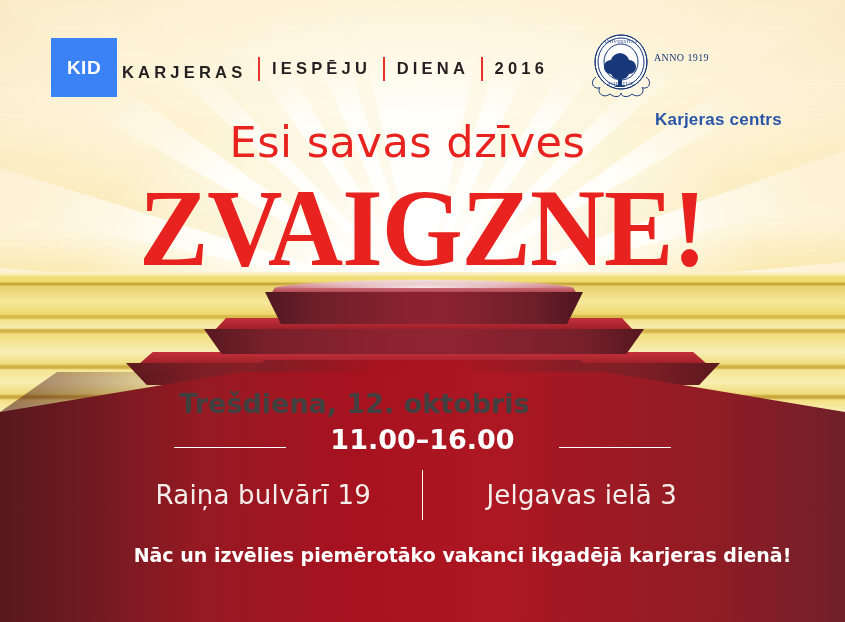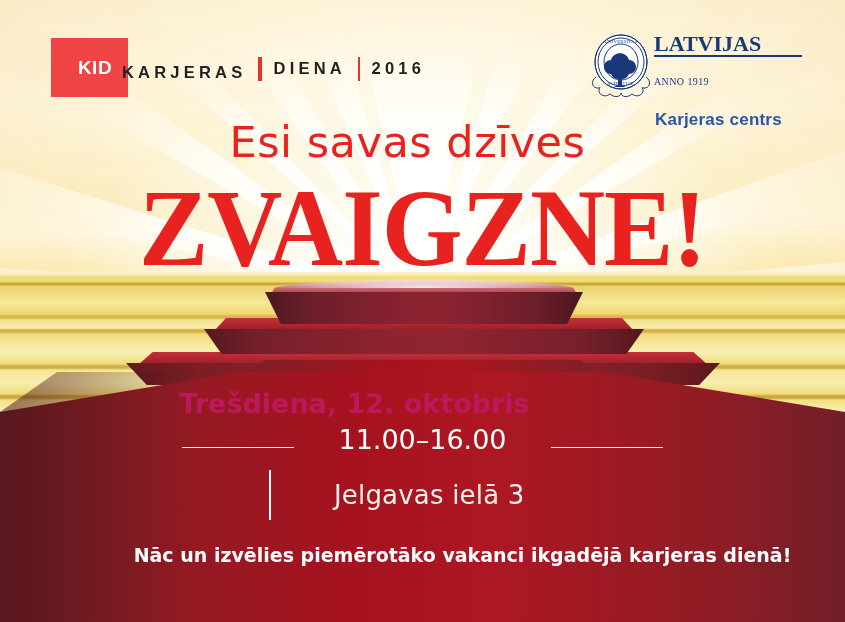--- a/index.html
+++ b/index.html
@@ -115,22 +115,22 @@
   }
   .step1-hl{
     left:268px;top:278px;width:312px;height:10px;
     background:radial-gradient(ellipse at 50% 100%, rgba(255,255,255,.85), rgba(255,255,255,0) 72%);
   }
 
   
   .header{position:absolute;left:0;top:0;width:845px;height:110px;}
   .kid-badge{
     position:absolute;left:51px;top:38px;width:66px;height:59px;
-    background:#ef4444;
-    display:flex;align-items:center;justify-content:center;padding-left:11px;
+    background:#3b82f6;
+    display:flex;align-items:center;justify-content:center;
   }
   .kid-badge span{
     color:#fff;font-weight:bold;font-size:19px;letter-spacing:.5px;
     font-family:"Liberation Sans", sans-serif;
   }
   .kid-title{
     position:absolute;left:122px;top:55px;
     display:flex;align-items:center;gap:0;
     color:#231f20;font-size:16.5px;font-weight:bold;letter-spacing:4.2px;
     white-space:nowrap;
@@ -174,32 +174,32 @@
     font-family:"Liberation Serif", serif;
     font-weight:bold;
     font-size:104px;line-height:104px;
     color:#e8231f;letter-spacing:-1px;
     transform:scaleY(1.06);
   }
 
   
   .date-line{
     position:absolute;left:0;top:388px;width:709px;text-align:center;
-    color:#be185d;font-weight:bold;font-size:27px;letter-spacing:0px;
+    color:#404040;font-weight:bold;font-size:27px;letter-spacing:0px;
     font-family:"DejaVu Sans", sans-serif;
   }
   .time-row{
     position:absolute;left:0;top:424px;width:845px;
     display:flex;align-items:center;justify-content:center;gap:0;
   }
   .rule{width:112px;height:1.5px;background:#ffffff;}
   .rule.left{margin-right:44px;margin-top:16px;}
   .rule.right{margin-left:44px;margin-top:16px;}
   .time-text{
-    color:#ffffff;font-weight:normal;font-size:27px;letter-spacing:0px;
+    color:#ffffff;font-weight:bold;font-size:27px;letter-spacing:0px;
     font-family:"DejaVu Sans", sans-serif;
   }
   .addr-row{
     position:absolute;left:0;top:470px;width:845px;
     display:flex;align-items:center;justify-content:center;
   }
   .addr{
     color:#f4eeea;font-size:26px;font-weight:normal;letter-spacing:.2px;
     font-family:"DejaVu Sans", sans-serif;
     width:305px;text-align:center;
@@ -269,20 +269,21 @@
 
   <div class="header">
 
     <div class="kid-badge">
       <span>KID</span>
     </div>
 
     <div class="kid-title">
       <span class="word">KARJERAS</span>
       <span class="kid-sep"></span>
+      <span class="word">IESPĒJU</span>
       <span class="kid-sep"></span>
       <span class="word">DIENA</span>
       <span class="kid-sep"></span>
       <span class="word">2016</span>
     </div>
 
     <div class="lu-logo">
       <svg class="lu-seal" viewBox="0 0 62 68">
         <g fill="none" stroke="#18387a" stroke-width="1">
           <ellipse cx="31" cy="31" rx="26" ry="27" fill="#ffffff"></ellipse>
@@ -295,38 +296,38 @@
         </g>
         <g fill="#18387a">
           <path d="M31 22 c-5 0-9 3-10 7 c-4 0-7 3-7 7 c0 4 3 7 7 7 c1 3 4 5 7 5 l0 6 l-4 2 l12 0 l-4 -2 l0 -6 c3 0 6-2 7-5 c4 0 7-3 7-7 c0-4-3-7-7-7 c-1-4-5-7-10-7 z"></path>
         </g>
         <g fill="#18387a" font-family="Liberation Serif, serif" font-size="4.6" letter-spacing="0.3">
           <text x="31" y="12" text-anchor="middle">UNIVERSITAS</text>
           <text x="31" y="54" text-anchor="middle">SCIENTIAE</text>
         </g>
       </svg>
       <div class="lu-text">
-        <span class="lu-l1">LATVIJAS</span>
         <span class="lu-anno">ANNO 1919</span>
       </div>
     </div>
     <div class="lu-sub">Karjeras  centrs</div>
   </div>
 
   <div class="headline1">Esi savas dzīves</div>
   <div class="headline2">ZVAIGZNE!</div>
 
   <div class="date-line">Trešdiena, 12. oktobris</div>
 
   <div class="time-row">
     <div class="rule left"></div>
     <div class="time-text">11.00–16.00</div>
     <div class="rule right"></div>
   </div>
 
   <div class="addr-row">
+    <div class="addr">Raiņa bulvārī 19</div>
     <div class="vdiv"></div>
     <div class="addr">Jelgavas ielā 3</div>
   </div>
 
   <div class="tagline">Nāc un izvēlies piemērotāko vakanci ikgadējā karjeras dienā!</div>
 
 </div>
 
 </body></html>

